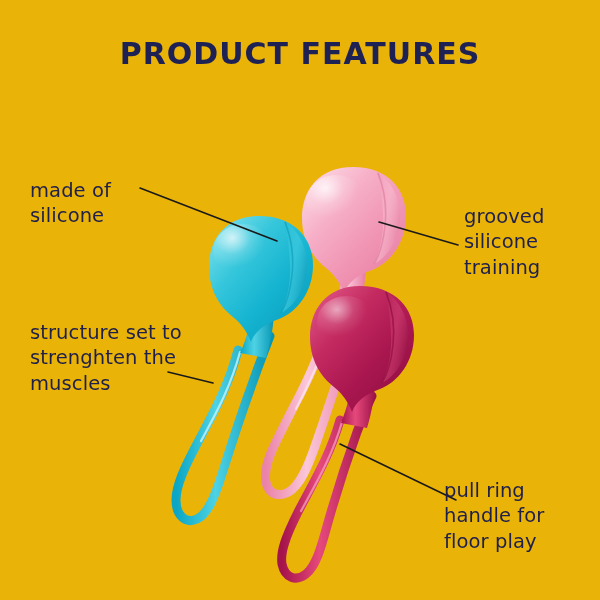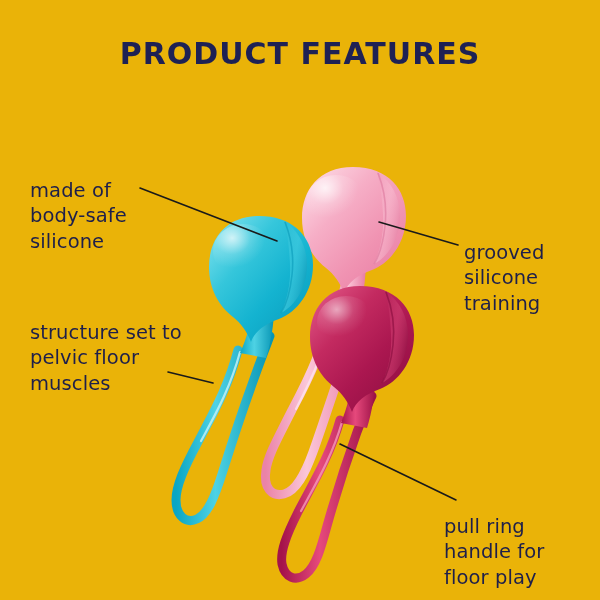--- a/index.html
+++ b/index.html
@@ -35,21 +35,21 @@
   
   .label {
     position: absolute;
     color: #1e1f4b;
     font-family: "DejaVu Sans", "Liberation Sans", sans-serif;
     font-weight: 400;
     font-size: 19.5px;
     line-height: 1.30;
     letter-spacing: 0.1px;
   }
-  .label.right { text-align: left; margin-top: 36px; }
+  .label.right { text-align: left; }
 
   #label-silicone  { left: 30px;  top: 144px; width: 170px; margin-top: 34px; }
   #label-training  { left: 30px;  top: 320px; width: 190px; }
   #label-grooved   { left: 464px; top: 204px; width: 130px; }
   #label-pullring  { left: 444px; top: 478px; width: 130px; }
 
   
   #stage {
     position: absolute;
     left: 0; top: 0;
@@ -229,27 +229,26 @@
     <g stroke="#1a1a1a" stroke-width="1.6" fill="none" stroke-linecap="round">
       <line x1="140" y1="188" x2="277" y2="241"></line>
       <line x1="168" y1="372" x2="213" y2="383"></line>
       <line x1="379" y1="222" x2="458" y2="245"></line>
       <line x1="340" y1="444" x2="456" y2="500"></line>
     </g>
   </svg>
 
   <div class="label" id="label-silicone">
     <div>made of</div>
-    <div>body-safe</div>
     <div>silicone</div>
   </div>
 
   <div class="label" id="label-training">
     <div>structure set to</div>
-    <div>pelvic floor</div>
+    <div>strenghten the</div>
     <div>muscles</div>
   </div>
 
   <div class="label right" id="label-grooved">
     <div>grooved</div>
     <div>silicone</div>
     <div>training</div>
   </div>
 
   <div class="label right" id="label-pullring">

